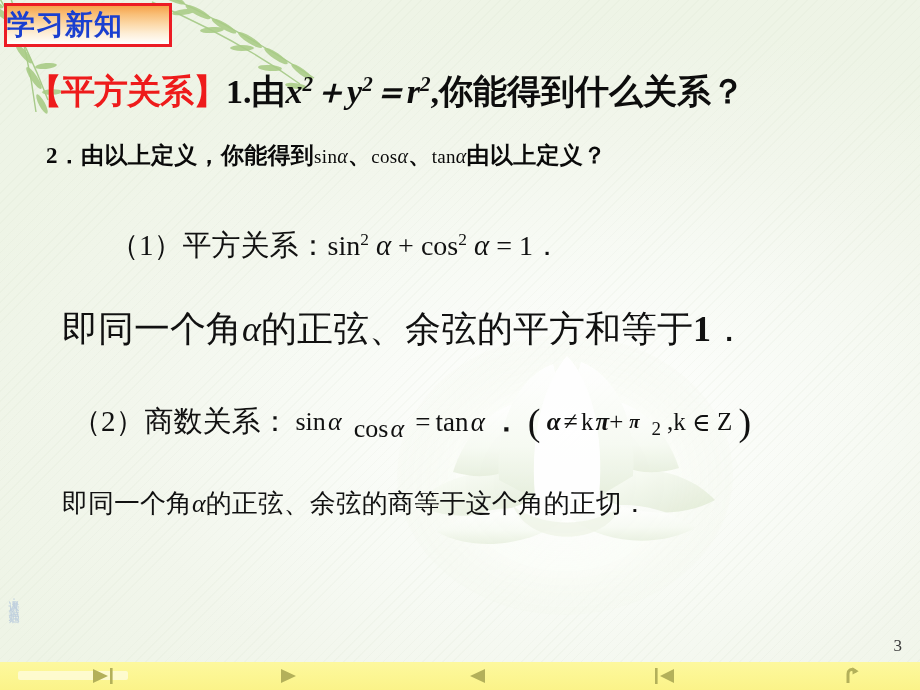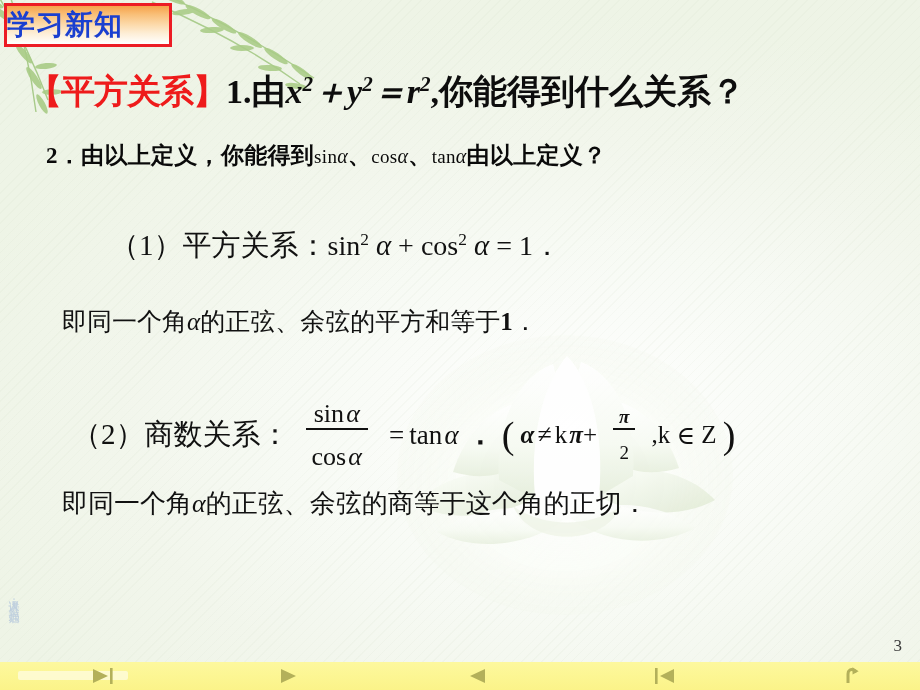--- a/index.html
+++ b/index.html
@@ -143,43 +143,43 @@
     font-family: "Liberation Serif", "DejaVu Serif", serif;
     font-size: 28px;
   }
   .rel1 .alpha { font-style: italic; font-size: 29px; }
 
   .note1 {
     position: absolute;
     left: 62px;
     top: 305px;
     white-space: nowrap;
-    font-size: 25px;
+    font-size: 36px;
     color: #111;
   }
   .note1 .alpha { font-style: italic; font-family: "Liberation Serif", serif; }
   .note1 .bold1 { font-weight: 700; font-family: "Liberation Serif", serif; }
 
   .rel2 {
     position: absolute;
     left: 72px;
     top: 400px;
     white-space: nowrap;
     font-size: 29px;
     color: #111;
     display: flex;
     align-items: center;
   }
   .frac {
     display: inline-flex;
-    flex-direction: column;
+    flex-direction: row;
     align-items: center;
     vertical-align: middle;
     font-family: "Liberation Serif", "DejaVu Serif", serif;
-    margin: 0 16px;
+    margin: 0 0;
   }
   .frac .top {
     font-size: 26px;
     padding: 0 6px 1px 6px;
     line-height: 1.05;
   }
   .frac .bar {
     width: 100%;
     height: 2px;
     background: #111;

